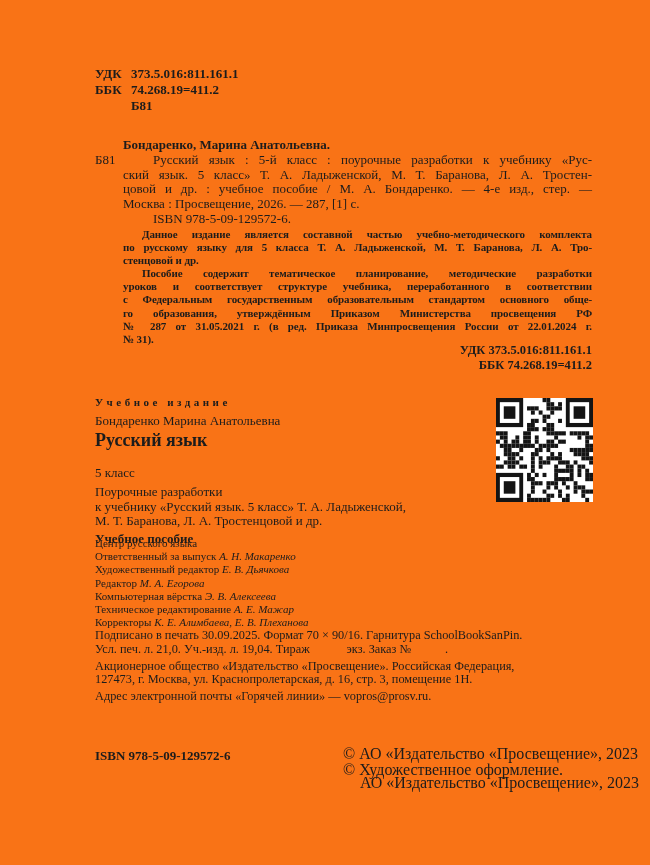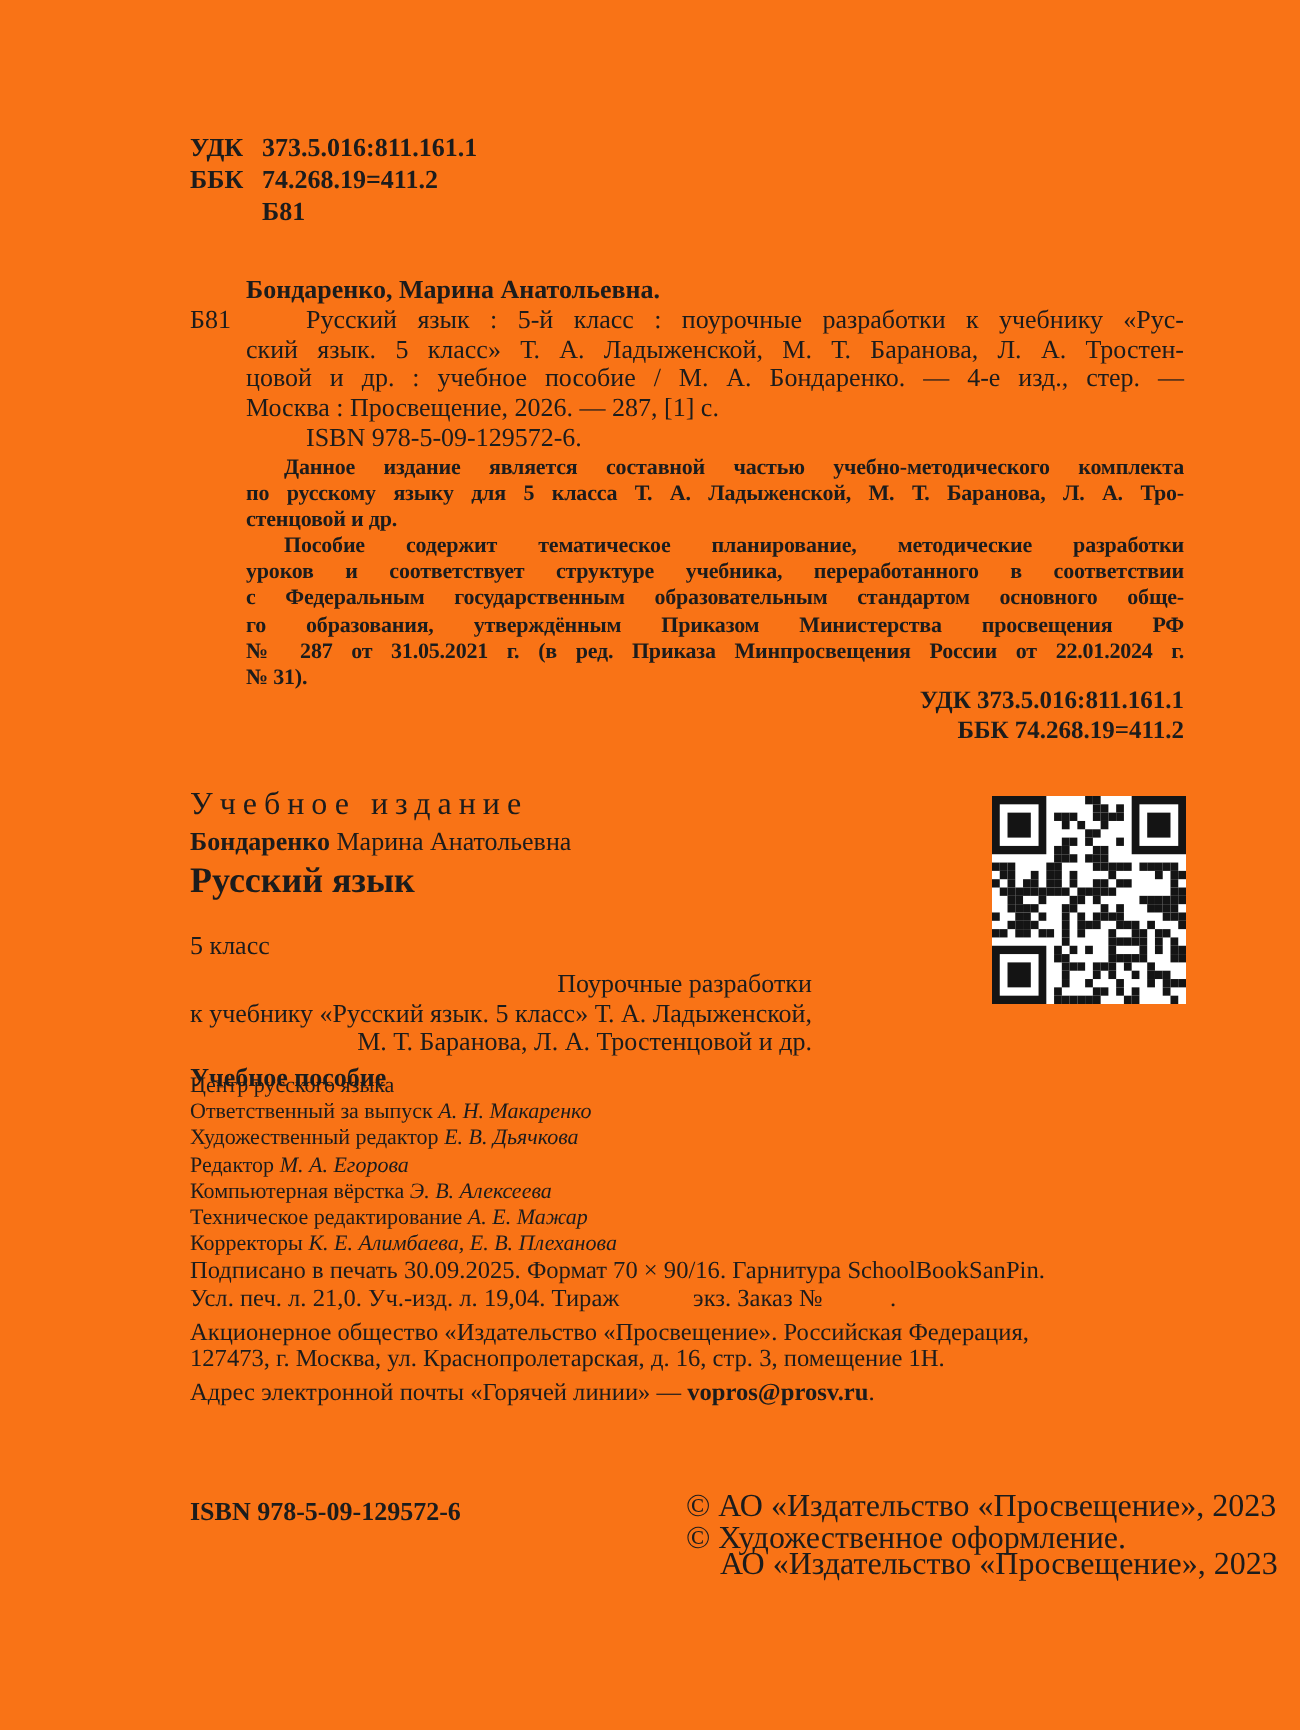--- a/index.html
+++ b/index.html
@@ -2,21 +2,21 @@
 <html><head>
 <meta charset="utf-8">
 <style>
   html,body { margin:0; padding:0; background:#e8e8e8; }
   .page {
     position:relative; width:650px; height:865px; margin:0 auto;
     background:#f97316; color:#1c1c1c;
     font-family:"Liberation Serif","DejaVu Serif",serif;
     overflow:hidden;
   }
-  .b { font-weight:bold; }
+  .b { font-weight:normal; }
   .it { font-style:italic; }
   .jl { text-align:justify; text-align-last:justify; }
   .last { text-align:left; text-align-last:left; }
 
   .topcodes { position:absolute; left:95px; top:66px; font-size:13px; line-height:16px; font-weight:bold; }
   .tc-label { display:inline-block; width:36px; }
   .tc-code { margin-left:36px; }
 
   .card { position:absolute; left:95px; top:138px; width:497px; font-size:13px; line-height:14.8px; }
   .card-author { font-weight:bold; margin-left:28px; }
@@ -24,25 +24,25 @@
   .card-code { position:absolute; left:0; top:0; }
   .card-body { margin-left:28px; width:469px; }
   .ind-lg { text-indent:30px; }
 
   .annotation { position:absolute; left:123px; top:228px; width:469px; font-size:11px; line-height:13.1px; letter-spacing:-0.1px;font-weight:bold; }
   .ind { text-indent:19px; }
 
   .codes-right { position:absolute; right:58px; top:343px; text-align:right; font-weight:bold; font-size:12.5px; line-height:15px; }
 
   .edition { position:absolute; left:95px; top:395px; font-size:13px; line-height:15px; }
-  .ed-kind { font-size:16px; letter-spacing:3.5px; }
+  .ed-kind { font-size:11px; letter-spacing:3.5px;font-weight:bold; }
   .ed-author { margin-top:3px; }
   .ed-title { margin-top:3px; font-weight:bold; font-size:18px; line-height:18px; }
   .ed-grade { margin-top:16px; }
-  .ed-sub { margin-top:4px;text-align:right; }
+  .ed-sub { margin-top:4px; }
   .ed-sub div { line-height:13.6px; }
   .ed-sub div:first-child { line-height:16px; }
   .ed-type { margin-top:4px; font-weight:bold; }
 
   .qr { position:absolute; left:496px; top:398px; width:97px; height:104px; }
   .qr svg { display:block; width:100%; height:100%; }
 
   .credits { position:absolute; left:95px; top:537px; font-size:11px; line-height:13.2px; }
 
   .imprint { position:absolute; left:95px; top:629px; width:500px; font-size:12.3px; line-height:13.8px; }

